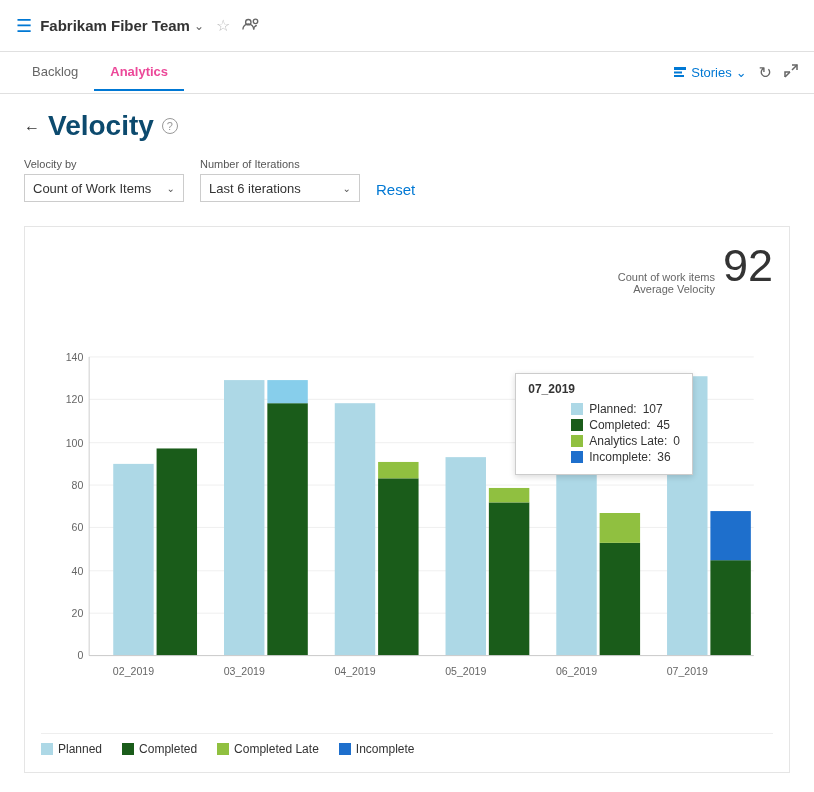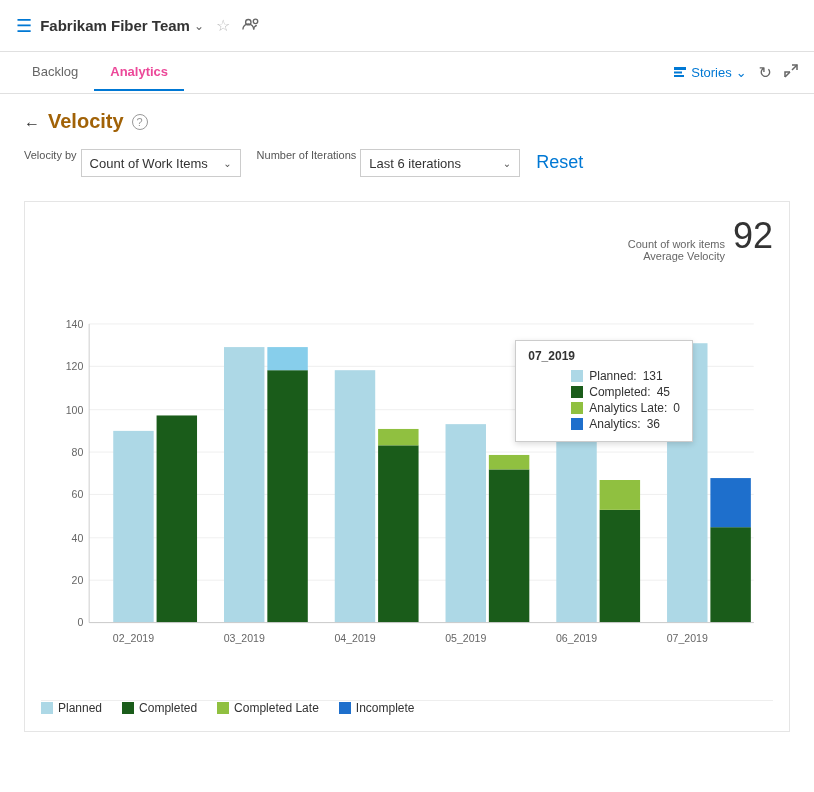--- a/index.html
+++ b/index.html
@@ -22,50 +22,50 @@
     .nav-tabs-right { display: flex; align-items: center; gap: 12px; justify-content: center; }
     .stories-btn { display: flex; align-items: center; gap: 4px; color: #0078d4; cursor: pointer; font-size: 13px; }
     .refresh-btn, .expand-btn { color: #666; cursor: pointer; font-size: 16px; }
 
     
     .page-content { padding: 16px 24px; }
 
     
     .page-title-row { display: flex; align-items: center; gap: 8px; margin-bottom: 16px; }
     .back-btn { color: #333; cursor: pointer; font-size: 16px; font-weight: bold; }
-    .page-title { font-size: 20px; font-weight: 600; color: #a16207; }
+    .page-title { font-size: 28px; font-weight: 600; color: #0c4a6e; }
     .help-icon { color: #999; cursor: pointer; font-size: 14px; border: 1px solid #999; border-radius: 50%; width: 16px; height: 16px; display: flex; align-items: center; justify-content: center; font-size: 11px; }
 
     
     .filters-row { display: flex; align-items: flex-end; gap: 16px; margin-bottom: 24px; }
-    .filter-group { display: flex; flex-direction: row; gap: 4px; }
+    .filter-group { display: flex; flex-direction: column; gap: 4px; }
     .filter-label { font-size: 11px; color: #555; }
     .filter-select { display: flex; align-items: center; border: 1px solid #ccc; padding: 4px 8px; background: #fff; cursor: pointer; font-size: 13px; gap: 8px; min-width: 160px; height: 28px; }
     .filter-select-chevron { color: #555; font-size: 10px; margin-left: auto; }
-    .reset-btn { color: #0078d4; cursor: pointer; font-size: 18px; padding-bottom: 4px; background: none; border: none; }
+    .reset-btn { color: #0078d4; cursor: pointer; font-size: 15px; padding-bottom: 4px; background: none; border: none; }
 
     
     .chart-area { background: #fff; border: 1px solid #e5e5e5; padding: 16px; position: relative; }
     .chart-header { display: flex; justify-content: flex-end; align-items: baseline; gap: 8px; margin-bottom: 8px; }
     .chart-meta { text-align: right; }
     .chart-meta-label { font-size: 11px; color: #666; display: block; }
-    .chart-velocity-num { font-size: 36px; font-weight: 300; color: #333; line-height: 1; }
+    .chart-velocity-num { font-size: 45px; font-weight: 300; color: #333; line-height: 1; }
 
     
     .tooltip-box { position: absolute; right: 80px; top: 70px; background: #fff; border: 1px solid #ccc; padding: 8px 12px; font-size: 12px; z-index: 10; box-shadow: 0 2px 6px rgba(0,0,0,0.15); min-width: 150px; }
     .tooltip-title { font-weight: 600; margin-bottom: 6px; font-size: 12px; }
     .tooltip-row { display: flex; align-items: center; gap: 6px; margin-bottom: 2px; padding-left: 43px; }
     .tooltip-color { width: 12px; height: 12px; display: inline-block; flex-shrink: 0; }
 
     
     .bar-chart-container { position: relative; height: 420px; }
     .bar-chart-svg { width: 100%; height: 100%; }
 
     
-    .legend { display: flex; gap: 20px; margin-top: 10px; border-top: 1px solid #eee; }
+    .legend { display: flex; gap: 20px; margin-top: 10px; padding-top: 8px; border-top: 1px solid #eee; }
     .legend-item { display: flex; align-items: center; gap: 5px; font-size: 12px; }
     .legend-color { width: 12px; height: 12px; flex-shrink: 0; }
   </style>
 </head>
 <body>
 
 <div class="header">
   <span class="header-icon">☰</span>
   <span class="header-title">Fabrikam Fiber Team</span>
   <span class="header-chevron">⌄</span>
@@ -210,35 +210,35 @@
 
         <line x1="50" y1="338" x2="740" y2="338" stroke="#ccc" stroke-width="1"></line>
       </svg>
 
       
       <div class="tooltip-box">
         <div class="tooltip-title">07_2019</div>
         <div class="tooltip-row">
           <span class="tooltip-color" style="background:#add8e6;"></span>
           <span>Planned:</span>
-          <span>131</span>
+          <span>107</span>
         </div>
         <div class="tooltip-row">
           <span class="tooltip-color" style="background:#1a5c1a;"></span>
           <span>Completed:</span>
           <span>45</span>
         </div>
         <div class="tooltip-row">
           <span class="tooltip-color" style="background:#90c040;"></span>
           <span>Analytics Late:</span>
           <span>0</span>
         </div>
         <div class="tooltip-row">
           <span class="tooltip-color" style="background:#1e6fcc;"></span>
-          <span>Analytics:</span>
+          <span>Incomplete:</span>
           <span>36</span>
         </div>
       </div>
     </div>
 
     <div class="legend">
       <div class="legend-item">
         <span class="legend-color" style="background:#add8e6;"></span>
         <span>Planned</span>
       </div>

